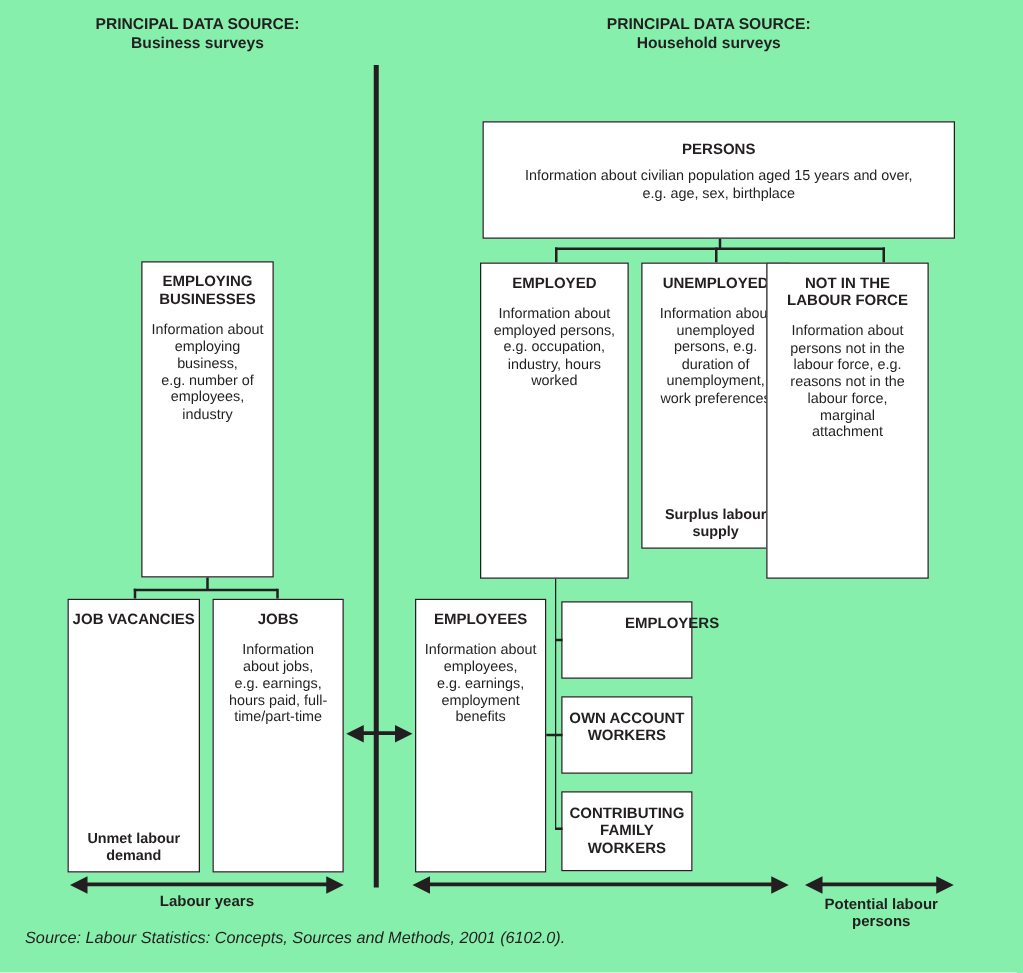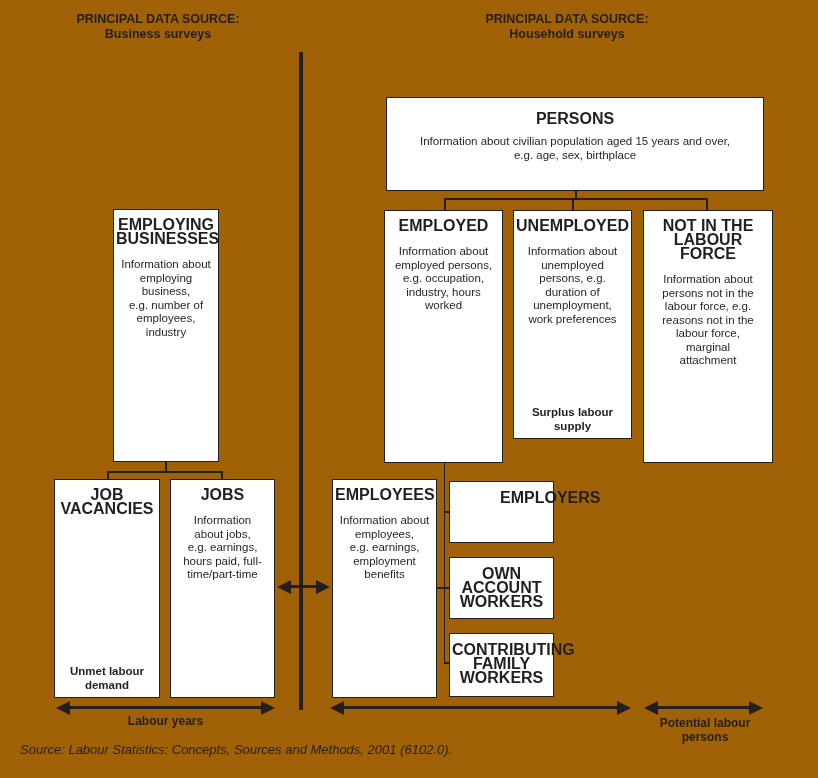--- a/index.html
+++ b/index.html
@@ -1,22 +1,22 @@
 <!DOCTYPE html>
 <html><head>
 <meta charset="utf-8">
 <style>
   html,body { margin:0; padding:0; background:#ffffff; }
   #canvas {
-    position:relative; width:818px; height:778px; background:#a16207;
+    position:relative; width:818px; height:778px; background:#86efac;
     font-family:"Liberation Sans", sans-serif; color:#231f20;
   }
   .hdr { position:absolute; text-align:center; font-weight:bold; font-size:12.5px; line-height:15px; white-space:pre-line; }
   .box { position:absolute; border:1.5px solid #231f20; background:#fff; box-sizing:border-box; text-align:center; }
-  .box-title { font-weight:bold; font-size:16px; line-height:14px; white-space:pre-line; margin:8px 2px 0 2px; }
+  .box-title { font-weight:bold; font-size:12px; line-height:14px; white-space:pre-line; margin:8px 2px 0 2px; }
   .box-body  { font-size:11.5px; line-height:13.5px; white-space:pre-line; margin:12px 2px 0 2px; }
   .box-footer{ position:absolute; left:0; right:0; bottom:5px; font-weight:bold; font-size:11.5px; line-height:13.5px; white-space:pre-line; }
   .line { position:absolute; background:#231f20; }
   .darrow { position:absolute; height:3px; background:#231f20; }
   .darrow::before { content:""; position:absolute; left:-13px; top:-5.5px; width:0; height:0;
     border-top:7px solid transparent; border-bottom:7px solid transparent; border-right:14px solid #231f20; }
   .darrow::after  { content:""; position:absolute; right:-13px; top:-5.5px; width:0; height:0;
     border-top:7px solid transparent; border-bottom:7px solid transparent; border-left:14px solid #231f20; }
   .arrow-label { position:absolute; text-align:center; font-weight:bold; font-size:12px; }
   .source { position:absolute; left:20px; top:742px; font-style:italic; font-size:13px; }
@@ -26,21 +26,21 @@
   .hdr-right { left:467px; top:12px; width:200px; }
 
   .divider { left:299px; top:52px; width:4px; height:658px; }
 
   .b-persons    { left:386px; top:97px;  width:378px; height:94px; }
   .b-persons .box-title { margin-top:14px; }
   .b-persons .box-body  { margin-top:9px; }
 
   .b-employed   { left:384px; top:210px; width:119px; height:253px; }
   .b-unemployed { left:513px; top:210px; width:119px; height:229px; }
-  .b-nilf       { left:643px; top:210px; width:130px; height:253px; }
+  .b-nilf       { left:613px; top:210px; width:130px; height:253px; }
 
   .b-employing  { left:113px; top:209px; width:106px; height:253px; }
 
   .b-jobvac     { left:54px;  top:479px; width:106px; height:219px; }
   .b-jobs       { left:170px; top:479px; width:105px; height:219px; }
   .b-employees  { left:332px; top:479px; width:105px; height:219px; }
   .b-employers  { left:449px; top:481px; width:105px; height:62px;padding-left:48px; }
   .b-ownacct    { left:449px; top:557px; width:105px; height:62px; }
   .b-contrib    { left:449px; top:633px; width:105px; height:64px; }
   .b-employers .box-title, .b-ownacct .box-title, .b-contrib .box-title { margin-top:9px; }

